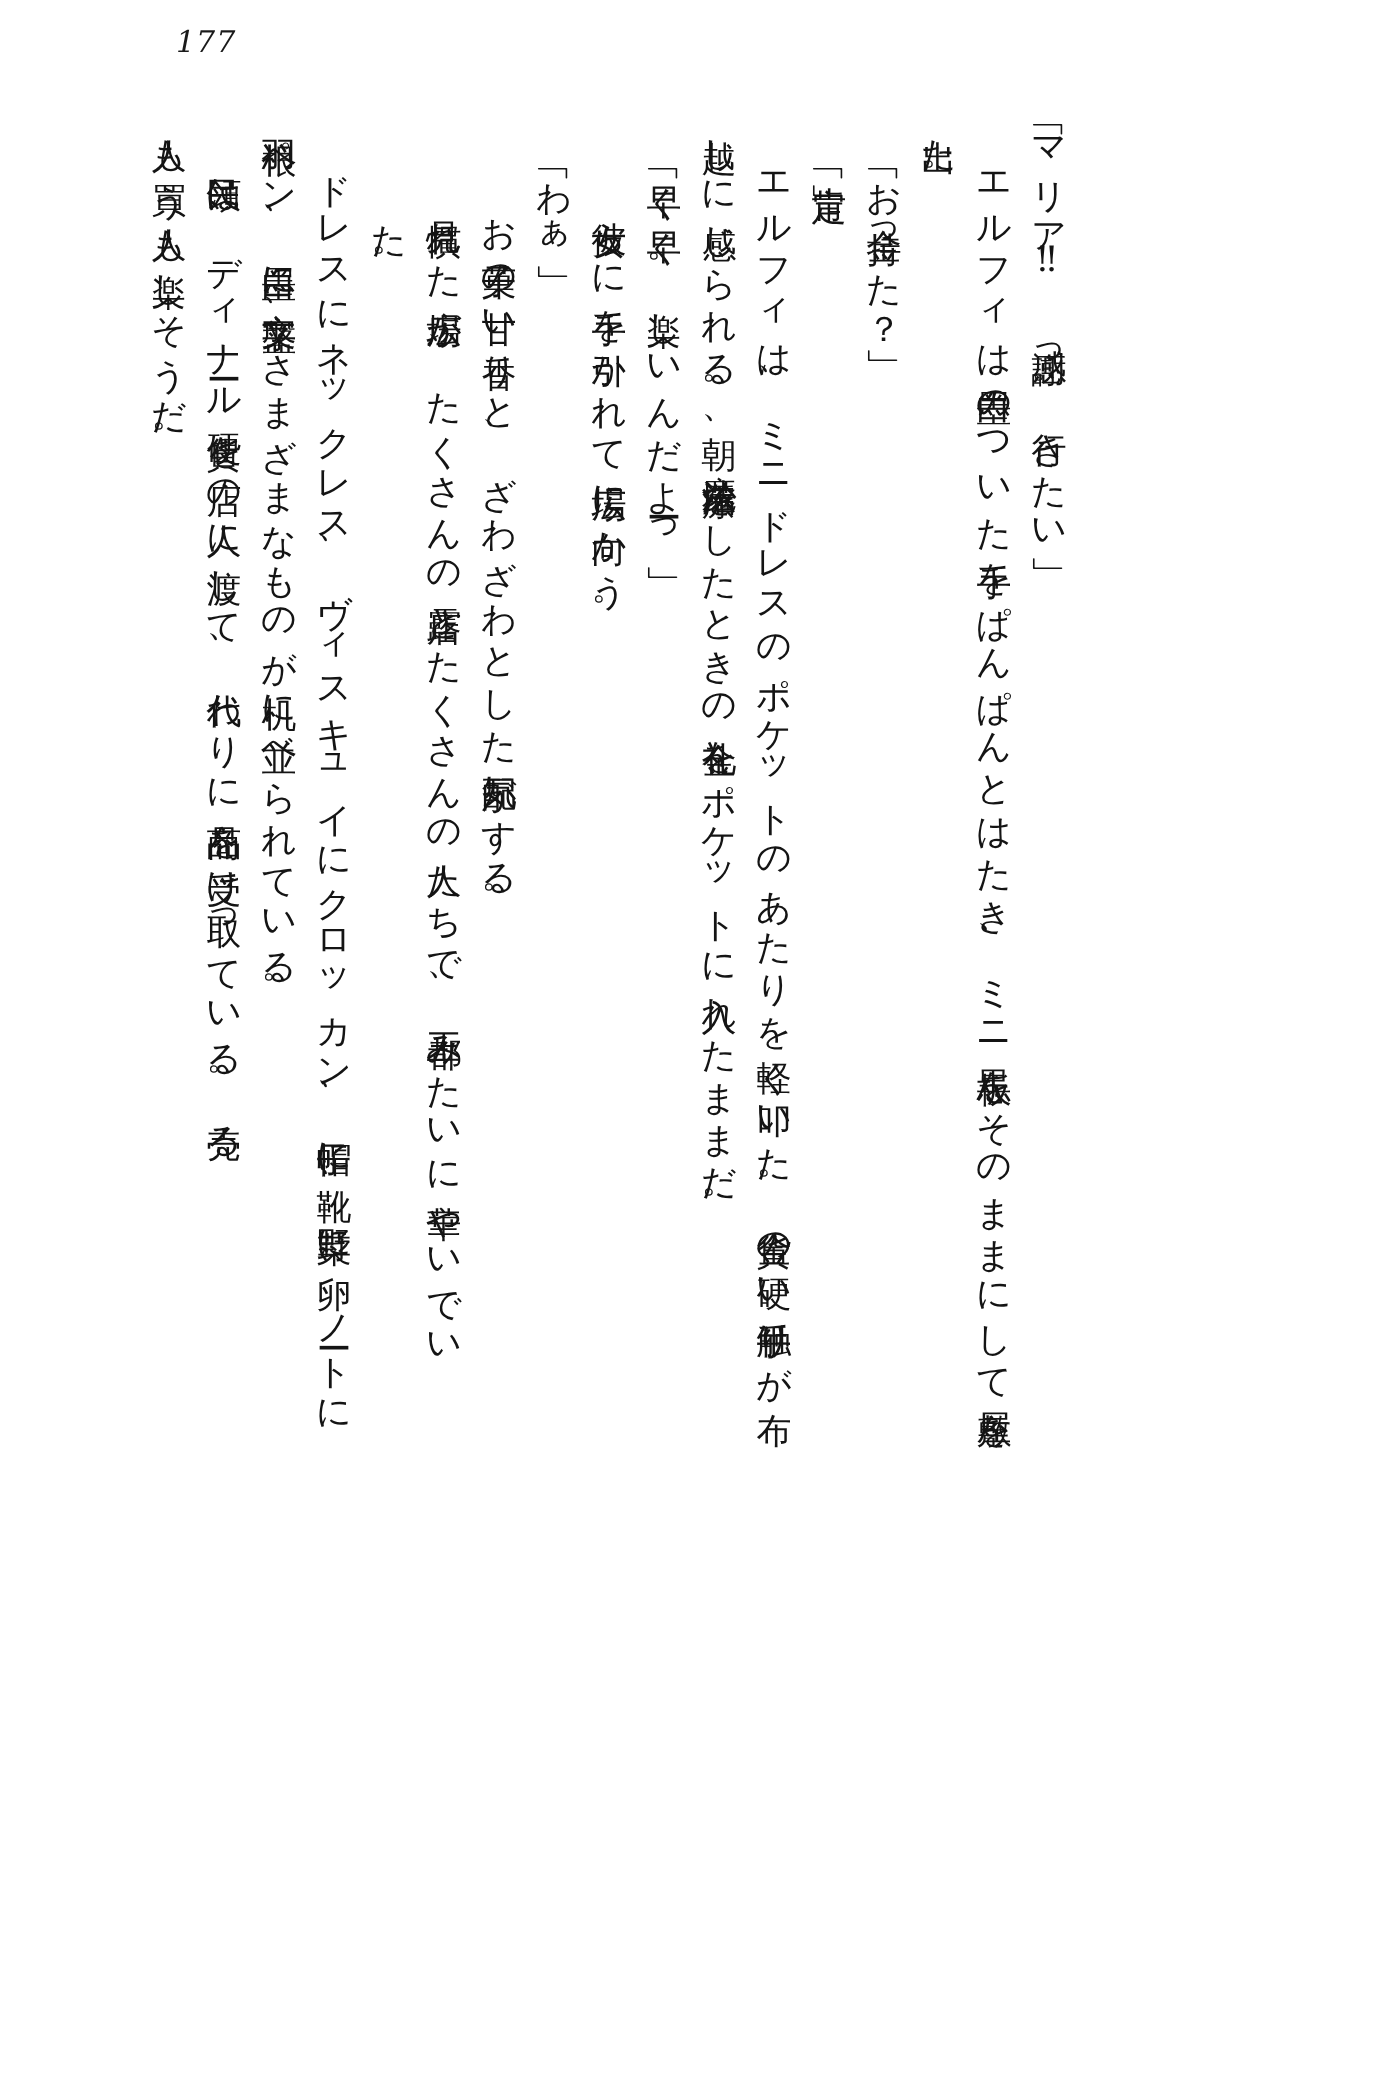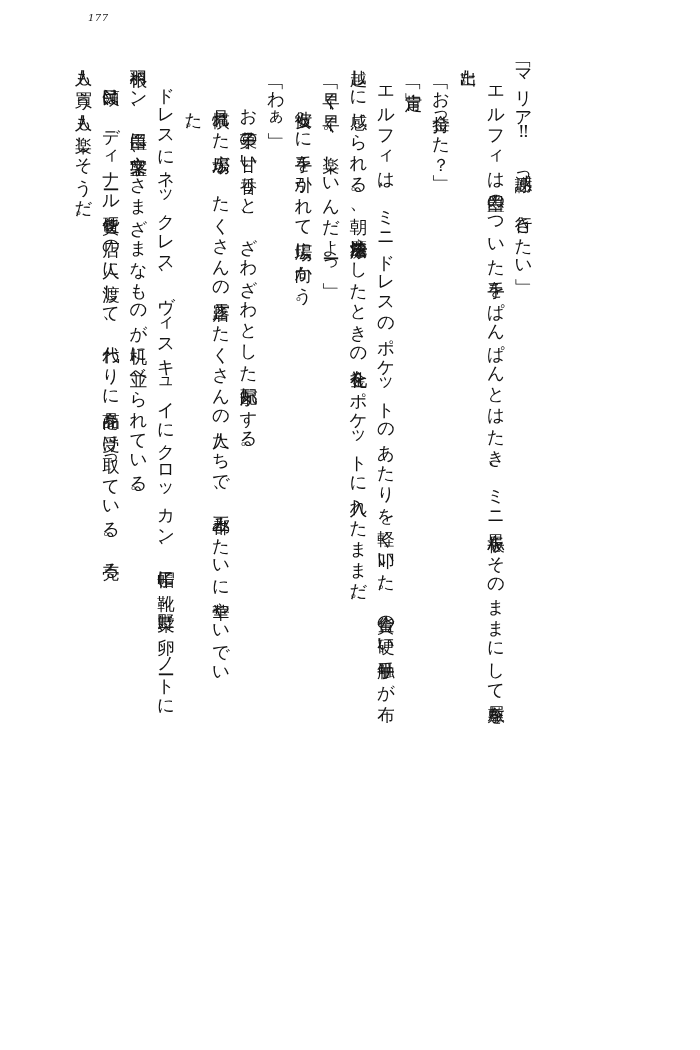--- a/index.html
+++ b/index.html
@@ -22,21 +22,21 @@
     top: 0;
     width: 700px;
     height: 1050px;
     background: #ffffff;
   }
 
   .page-number {
     position: absolute;
     left: 88px;
     top: 12px;
-    font-size: 10px;
+    font-size: 15px;
     font-style: italic;
     font-family: "DejaVu Serif", "Liberation Serif", serif;
     color: #1a1a1a;
     letter-spacing: 0.5px;
   }
 
   
   .body-text {
     position: absolute;
     right: 56px;

